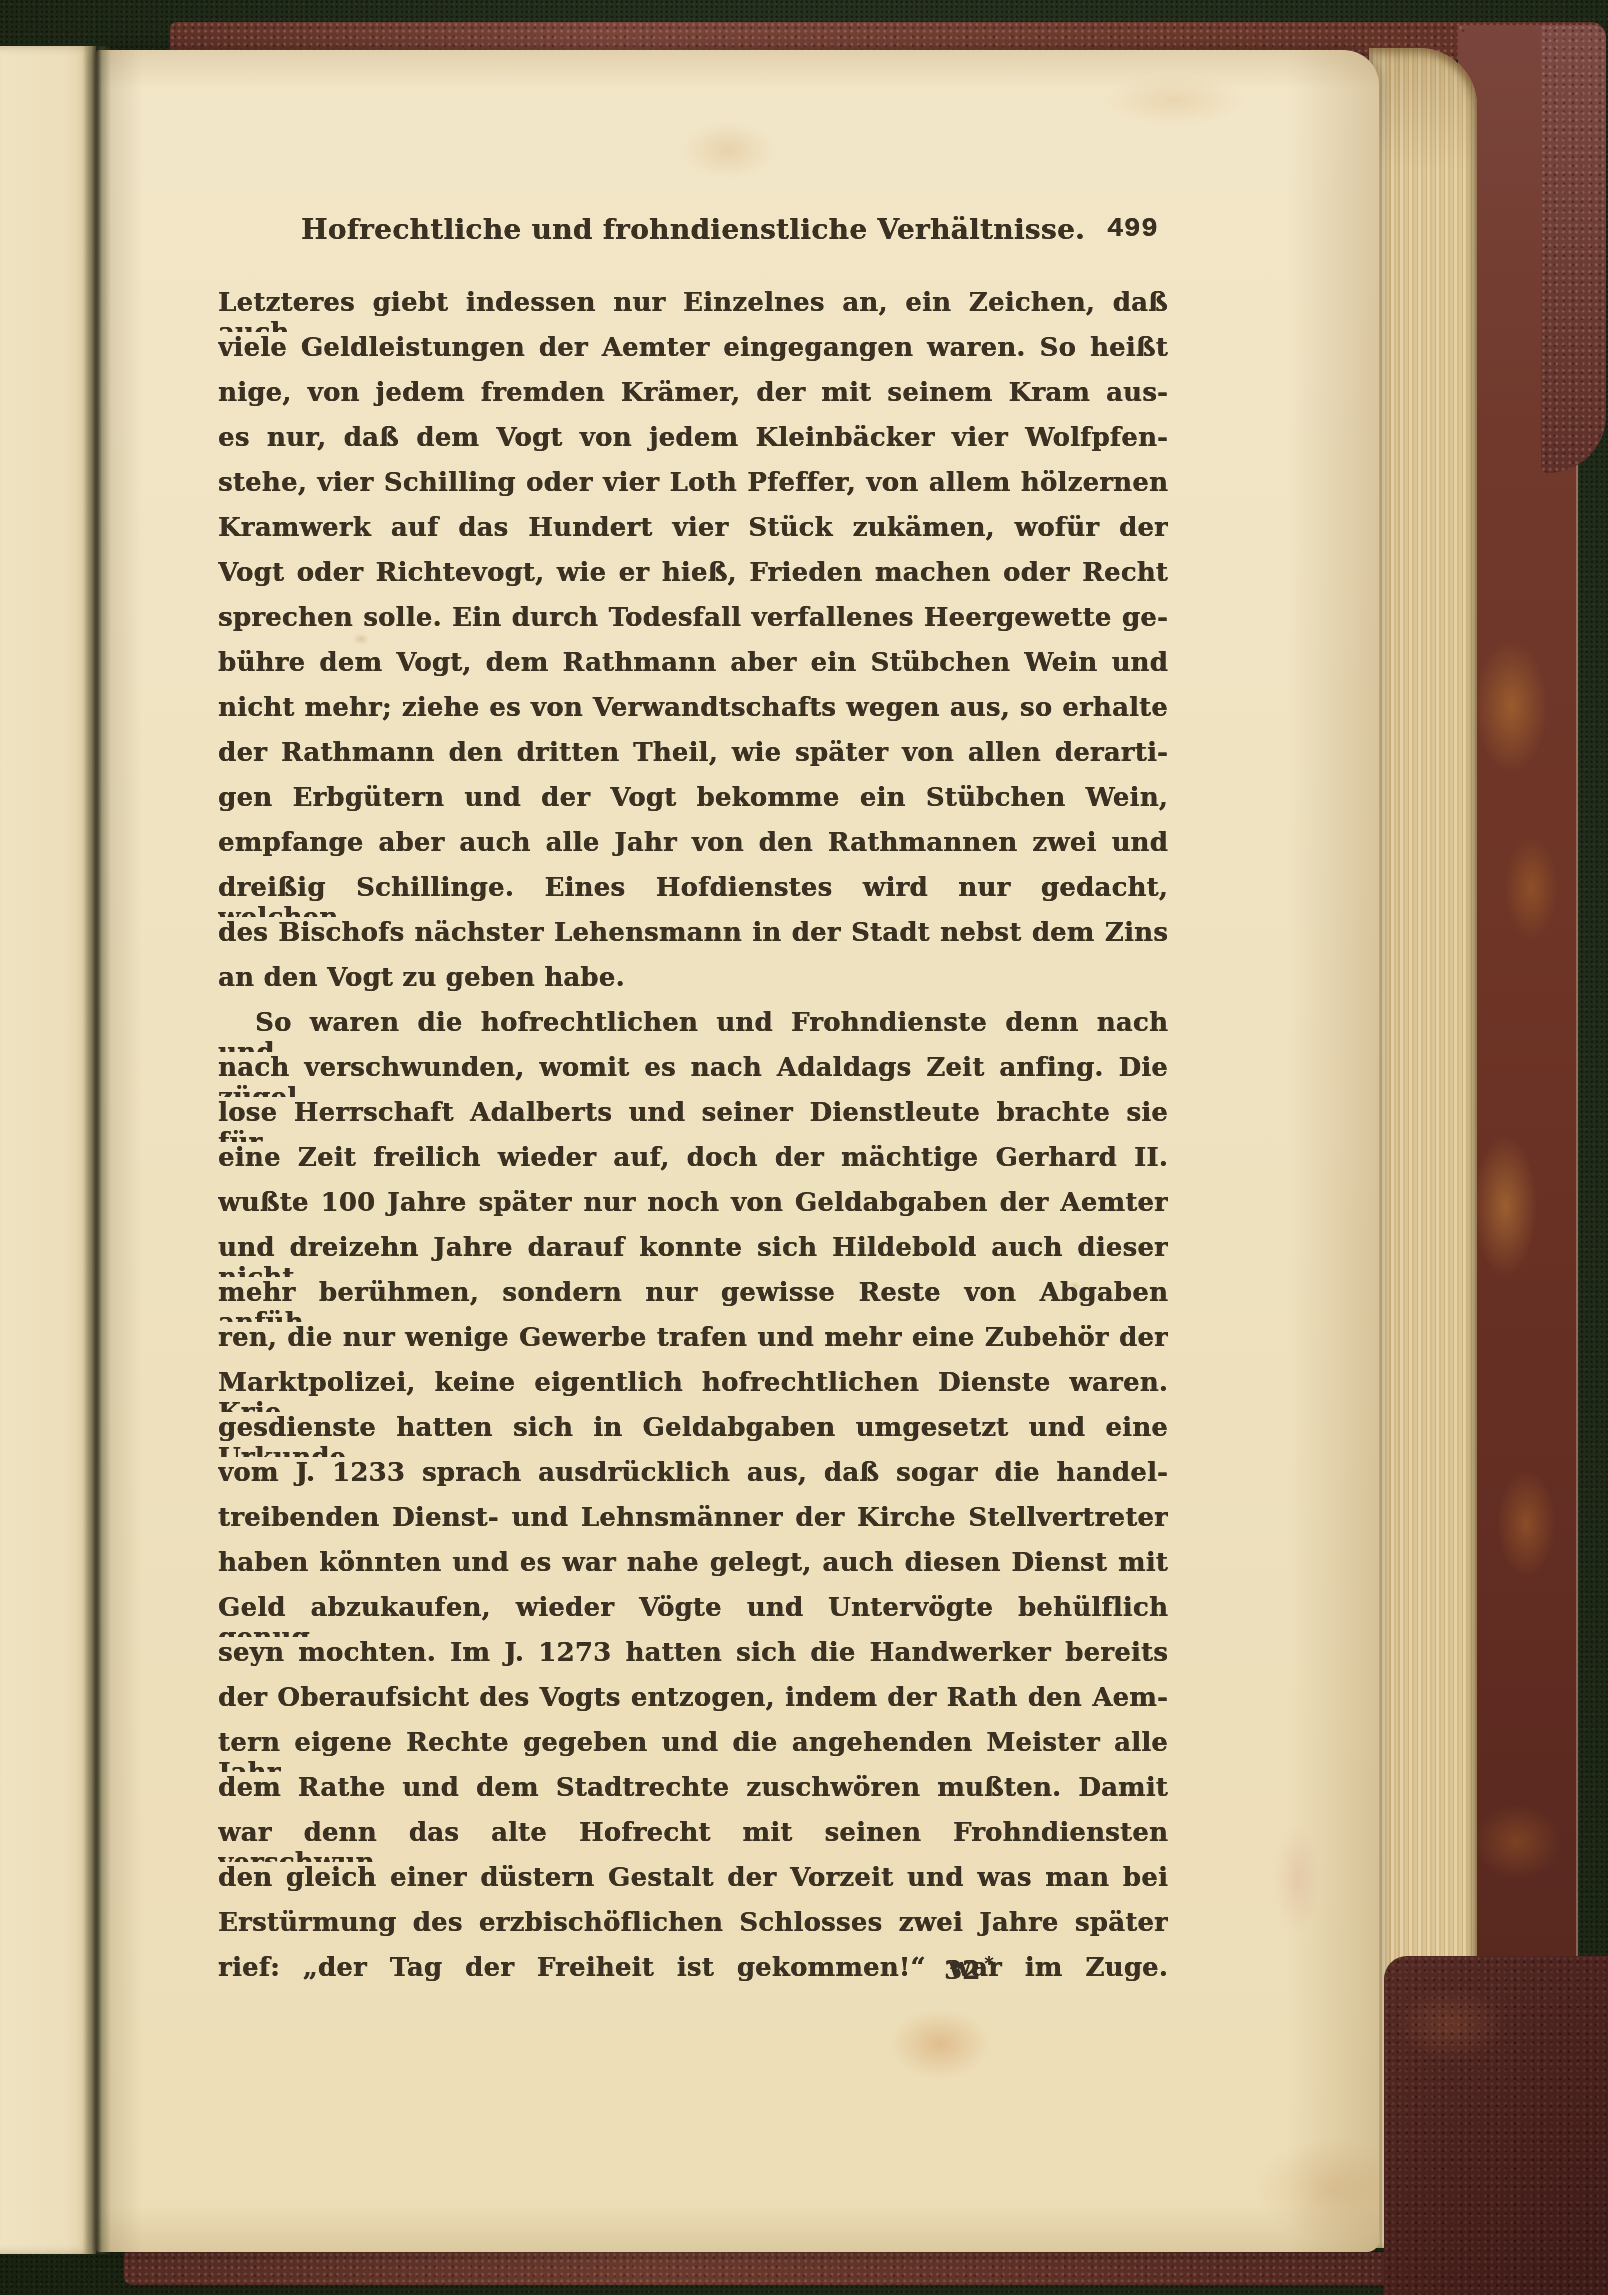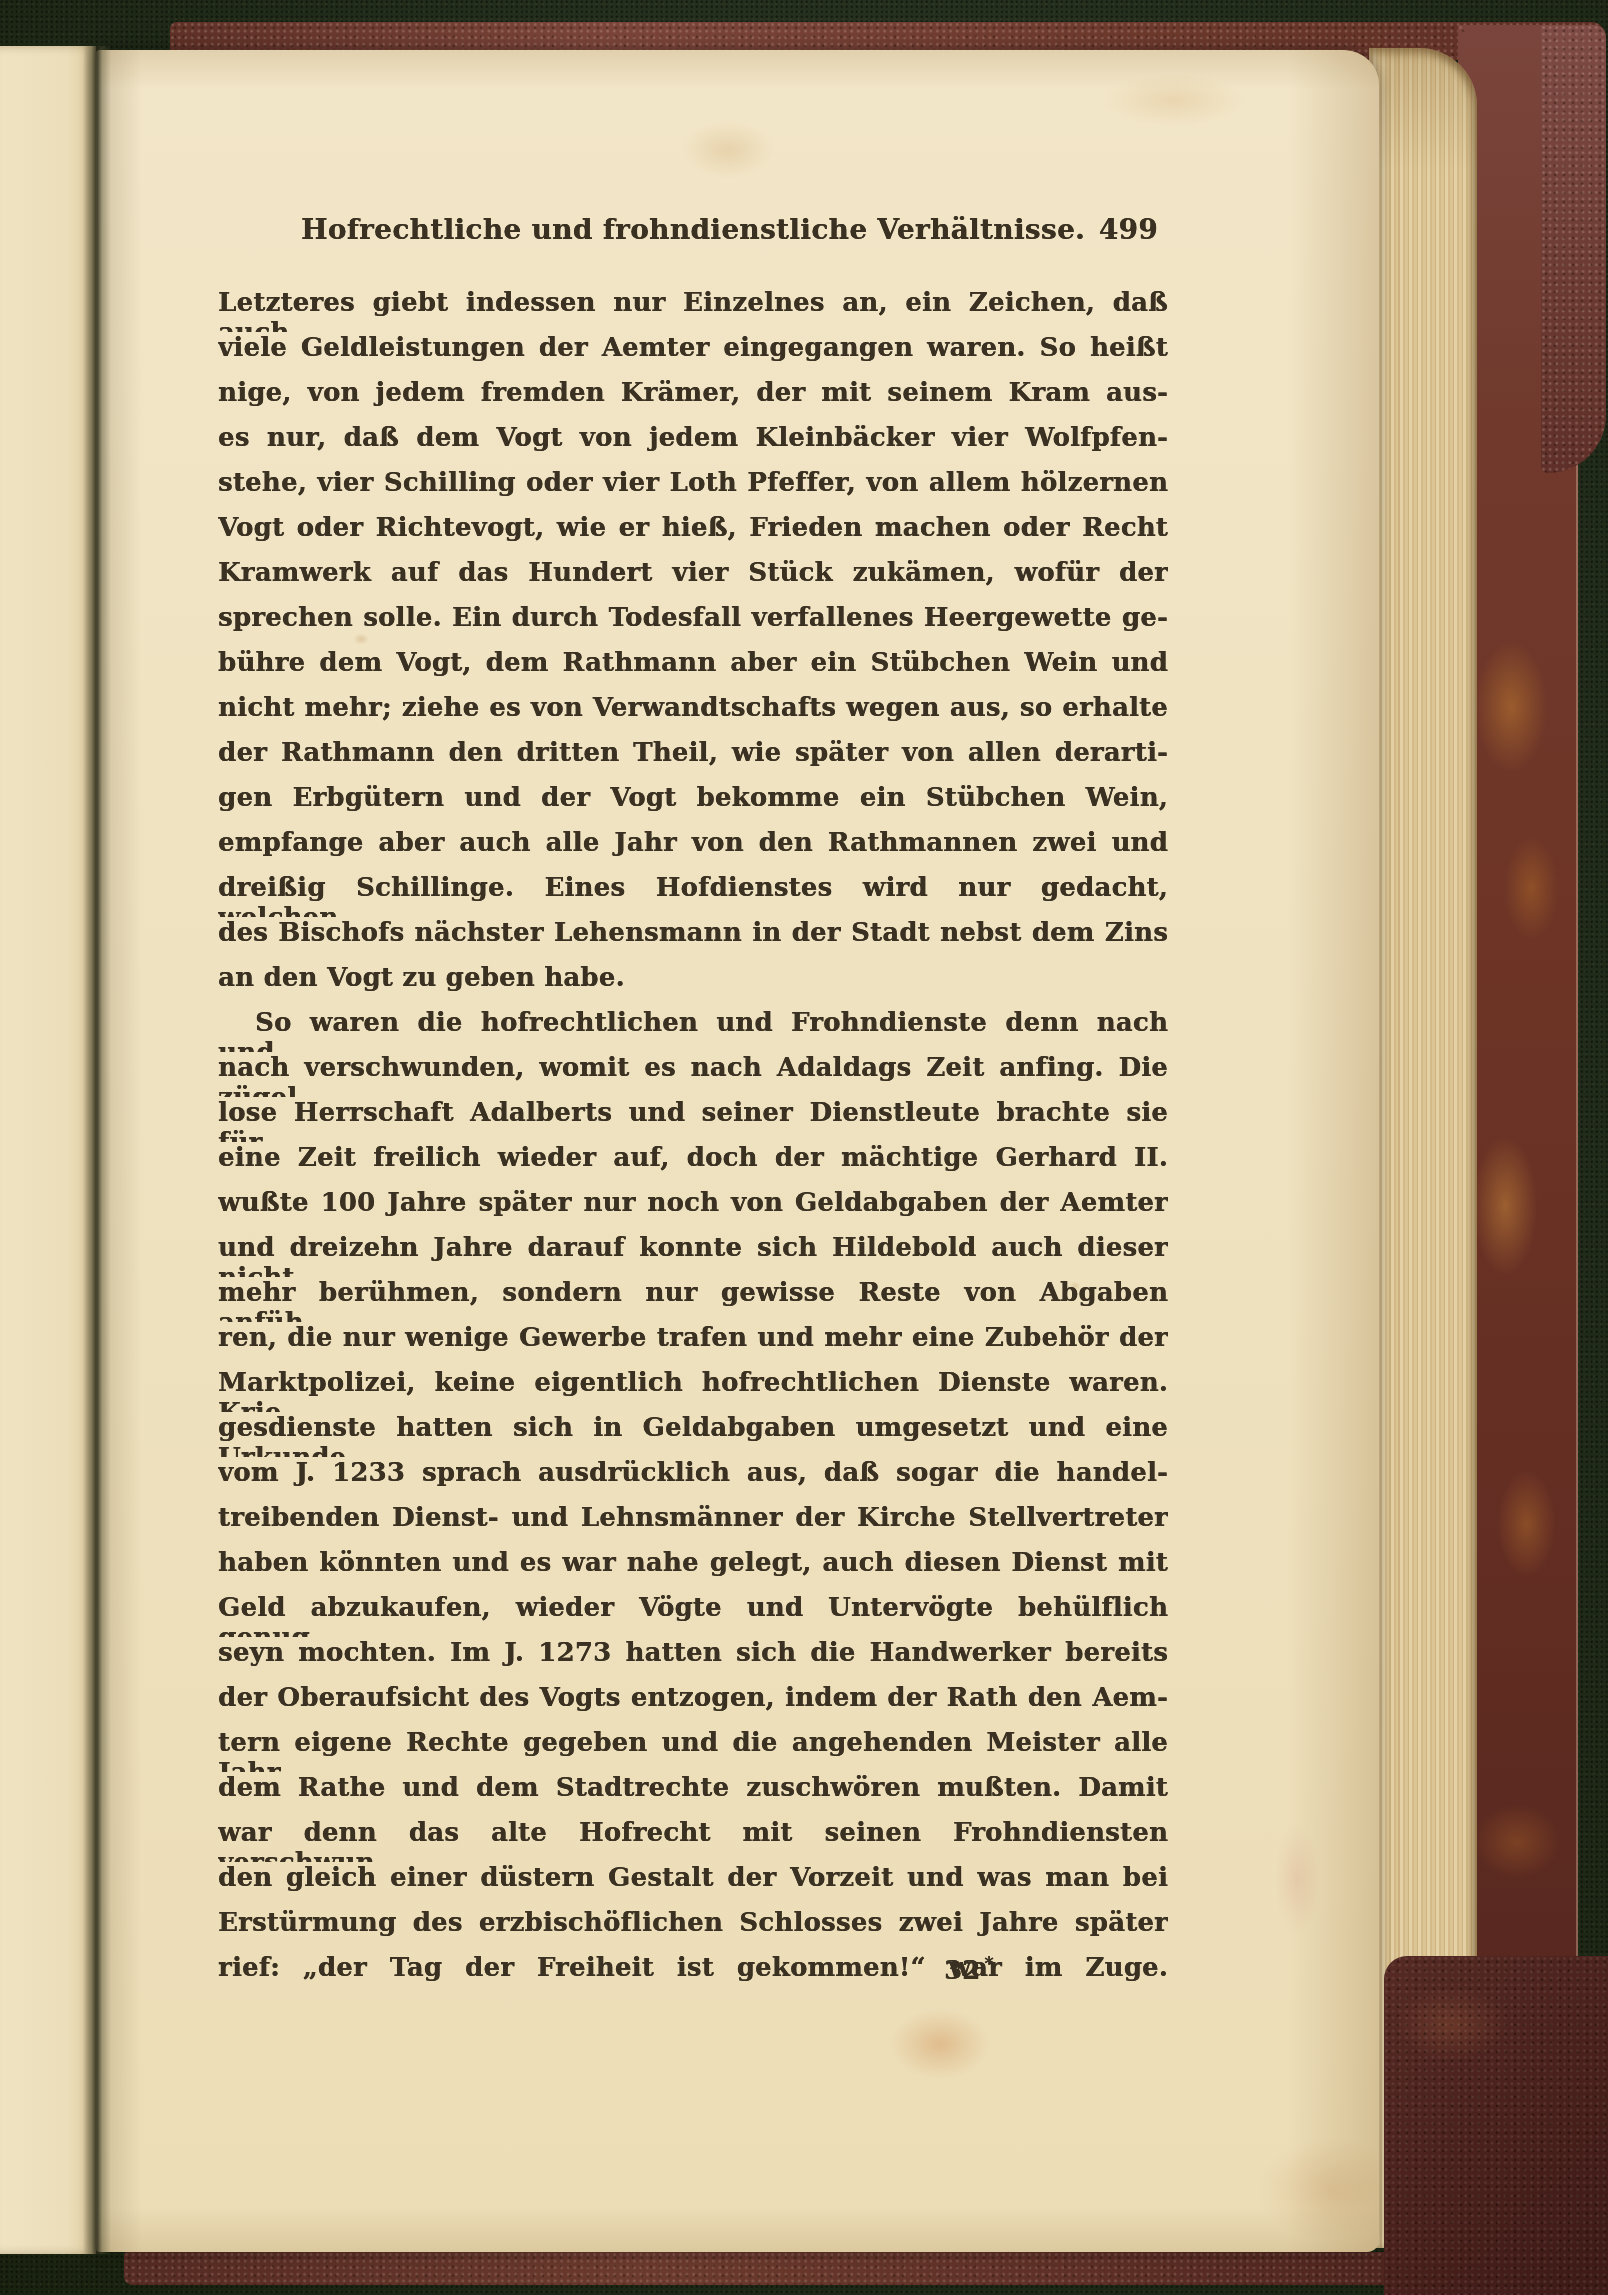--- a/index.html
+++ b/index.html
@@ -94,21 +94,21 @@
       radial-gradient(ellipse 108px 75px at 1236px 2140px, rgba(185,120,62,0.22), transparent 70%),
       radial-gradient(ellipse 33px 79px at 1201px 1829px, rgba(205,130,120,0.20), transparent 70%),
       radial-gradient(ellipse 11.6px 8.3px at 265px 589px, rgba(170,120,60,0.25), transparent 70%),
       radial-gradient(ellipse 8.3px 6.6px at 979px 1236px, rgba(170,120,60,0.22), transparent 70%),
       linear-gradient(180deg,#f2e6c8 0%,#efe2c0 45%,#ecddb6 100%);}
 
   
   .running-head{position:absolute;top:163px;left:122px;width:950px;height:40px;
     text-align:center;color:#3a3122;font-weight:bold;font-size:28px;letter-spacing:0.3px;
     text-shadow:0.3px 0 0 currentColor;}
-  .page-number{position:absolute;right:10px;top:0;}
+  .page-number{position:absolute;right:10px;top:0;font-family:Liberation Mono, monospace;}
 
   .body-text{position:absolute;top:237px;left:122px;width:950px;color:#3a3122;}
   .line{height:45px;font-size:26px;font-weight:bold;letter-spacing:0.2px;
     text-align:justify;text-align-last:justify;overflow:hidden;
     text-shadow:0.3px 0 0 currentColor;}
   .line.flush{text-align-last:left;}
   .line.indent{text-indent:37px;}
 
   .signature{position:absolute;top:1905px;left:848px;color:#3a3122;
     font-size:26px;font-weight:bold;text-shadow:0.3px 0 0 currentColor;}
@@ -135,22 +135,22 @@
       <span class="page-number">499</span>
     </div>
 
     <div class="body-text">
         <div class="para">
           <div class="line">Letzteres giebt indessen nur Einzelnes an, ein Zeichen, daß auch</div>
           <div class="line">viele Geldleistungen der Aemter eingegangen waren.  So heißt</div>
           <div class="line">nige, von jedem fremden Krämer, der mit seinem Kram aus-</div>
           <div class="line">es nur, daß dem Vogt von jedem Kleinbäcker vier Wolfpfen-</div>
           <div class="line">stehe, vier Schilling oder vier Loth Pfeffer, von allem hölzernen</div>
+          <div class="line">Kramwerk auf das Hundert vier Stück zukämen, wofür der</div>
           <div class="line">Vogt oder Richtevogt, wie er hieß, Frieden machen oder Recht</div>
-          <div class="line">Kramwerk auf das Hundert vier Stück zukämen, wofür der</div>
           <div class="line">sprechen solle.  Ein durch Todesfall verfallenes Heergewette ge-</div>
           <div class="line">bühre dem Vogt, dem Rathmann aber ein Stübchen Wein und</div>
           <div class="line">nicht mehr; ziehe es von Verwandtschafts wegen aus, so erhalte</div>
           <div class="line">der Rathmann den dritten Theil, wie später von allen derarti-</div>
           <div class="line">gen Erbgütern und der Vogt bekomme ein Stübchen Wein,</div>
           <div class="line">empfange aber auch alle Jahr von den Rathmannen zwei und</div>
           <div class="line">dreißig Schillinge. Eines Hofdienstes wird nur gedacht, welchen</div>
           <div class="line">des Bischofs nächster Lehensmann in der Stadt nebst dem Zins</div>
           <div class="line flush">an den Vogt zu geben habe.</div>
         </div>

